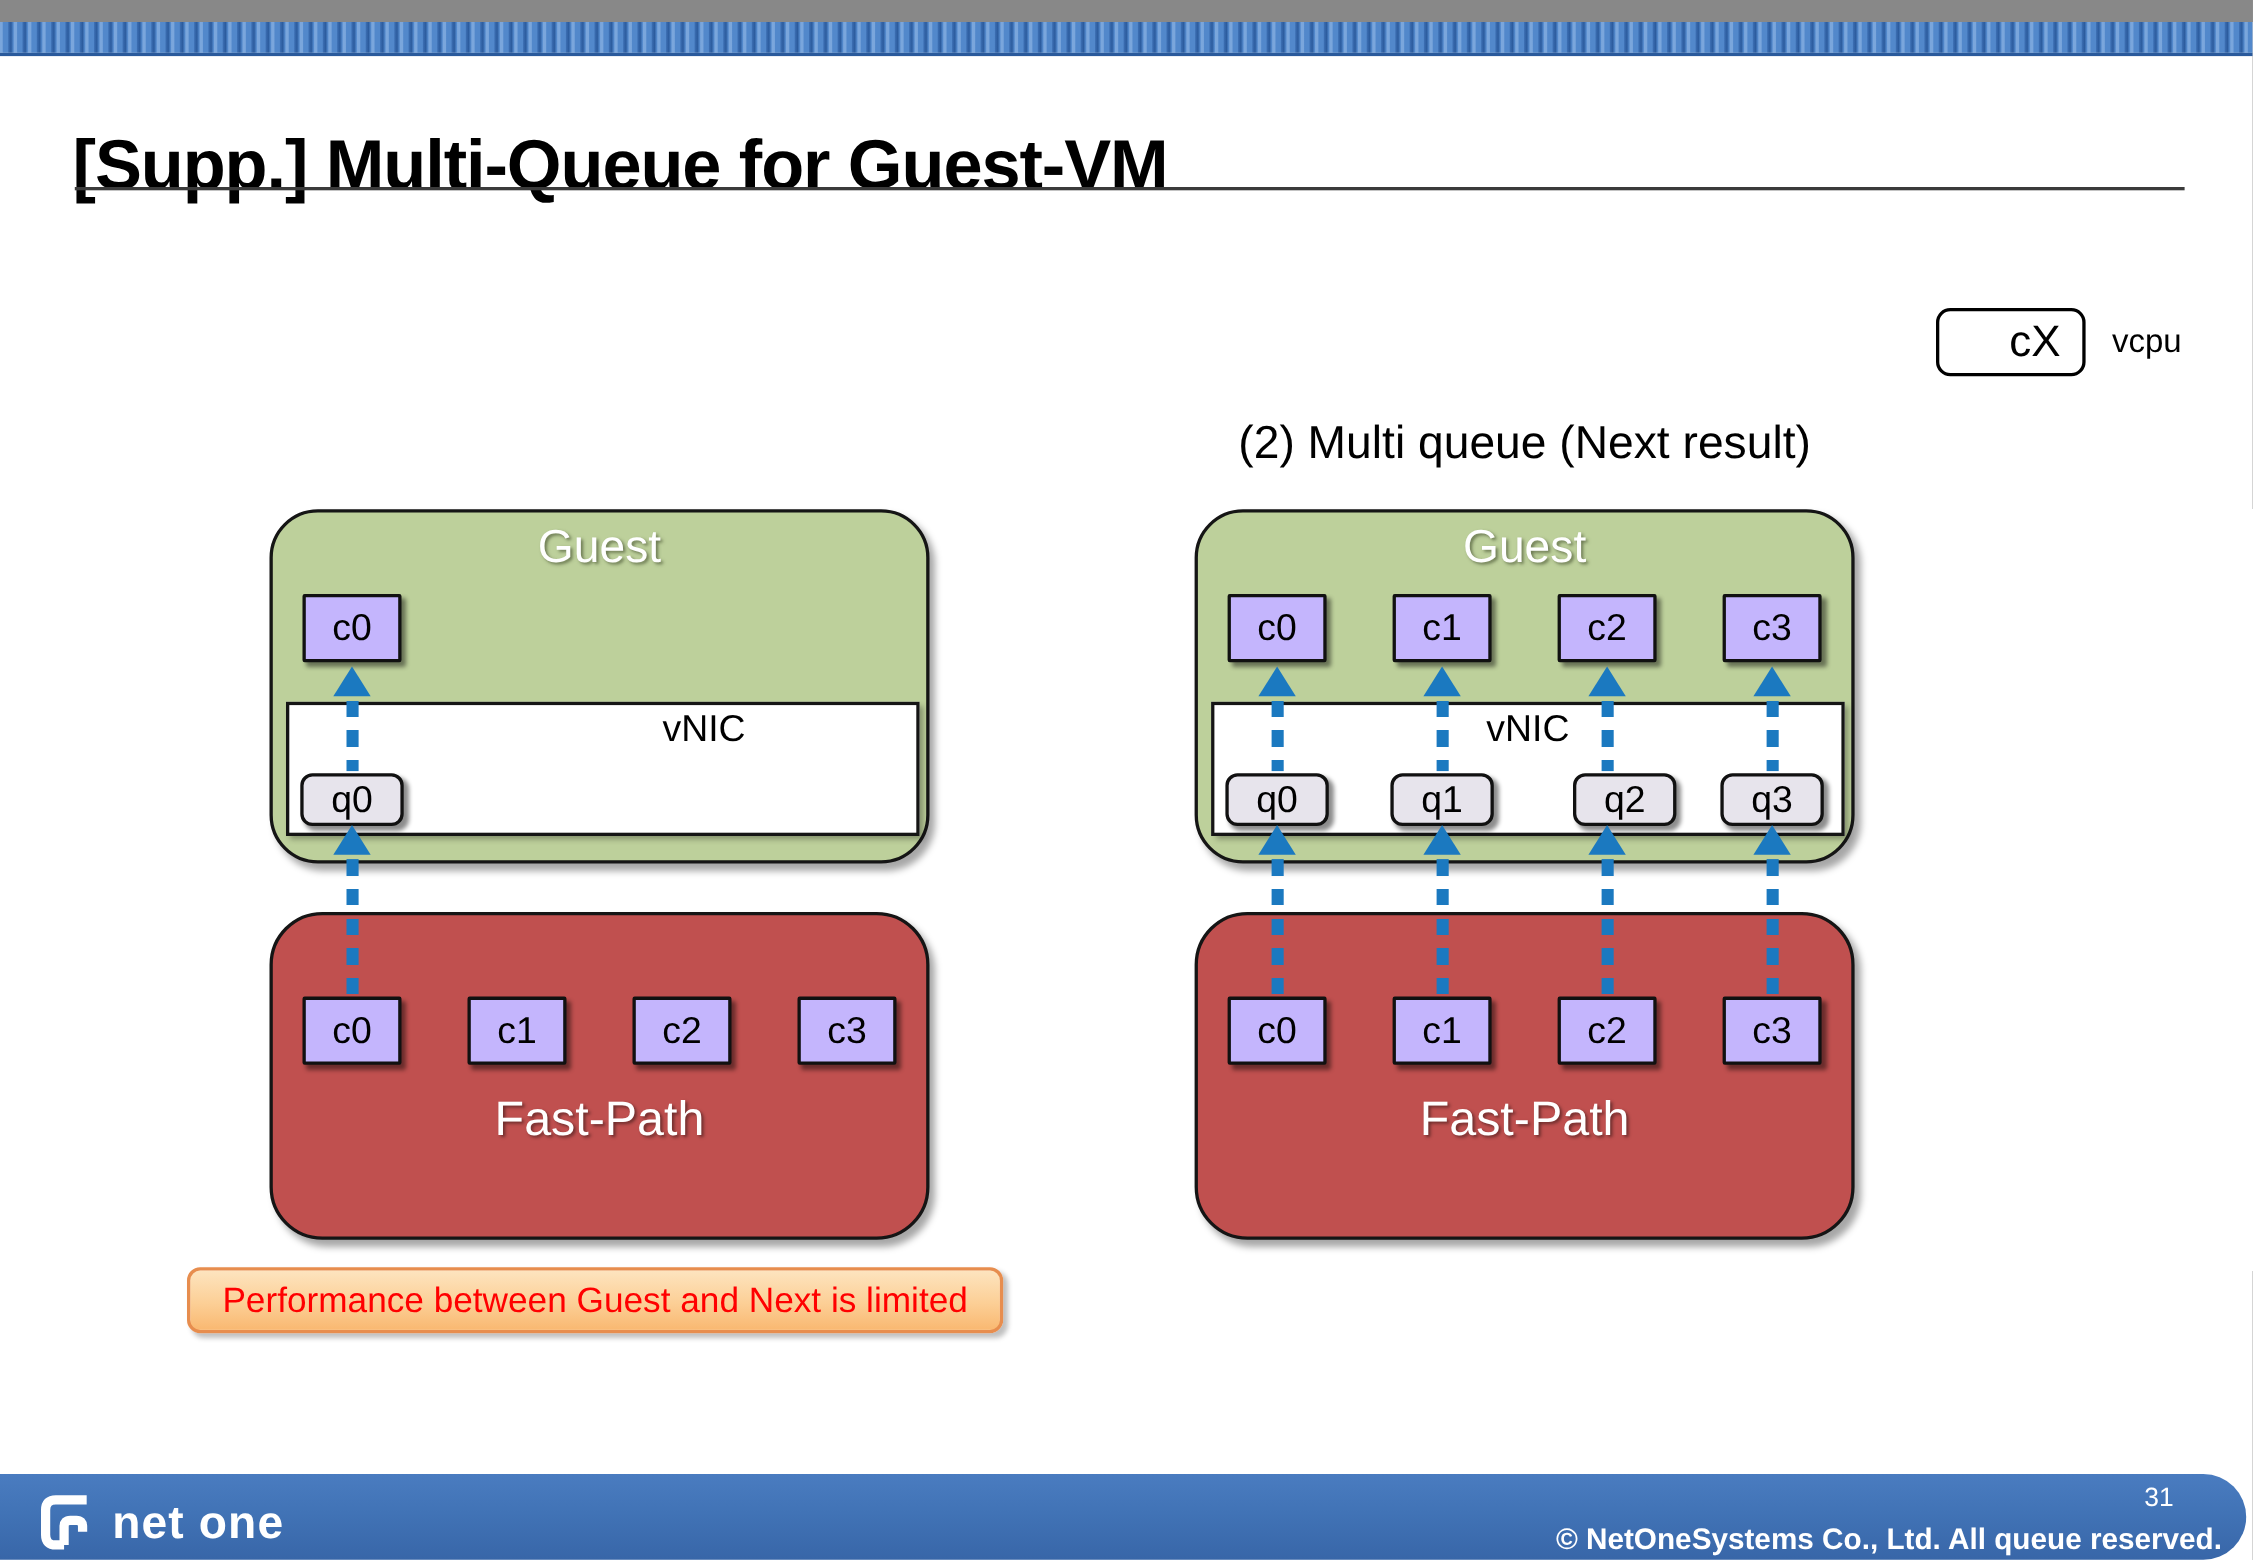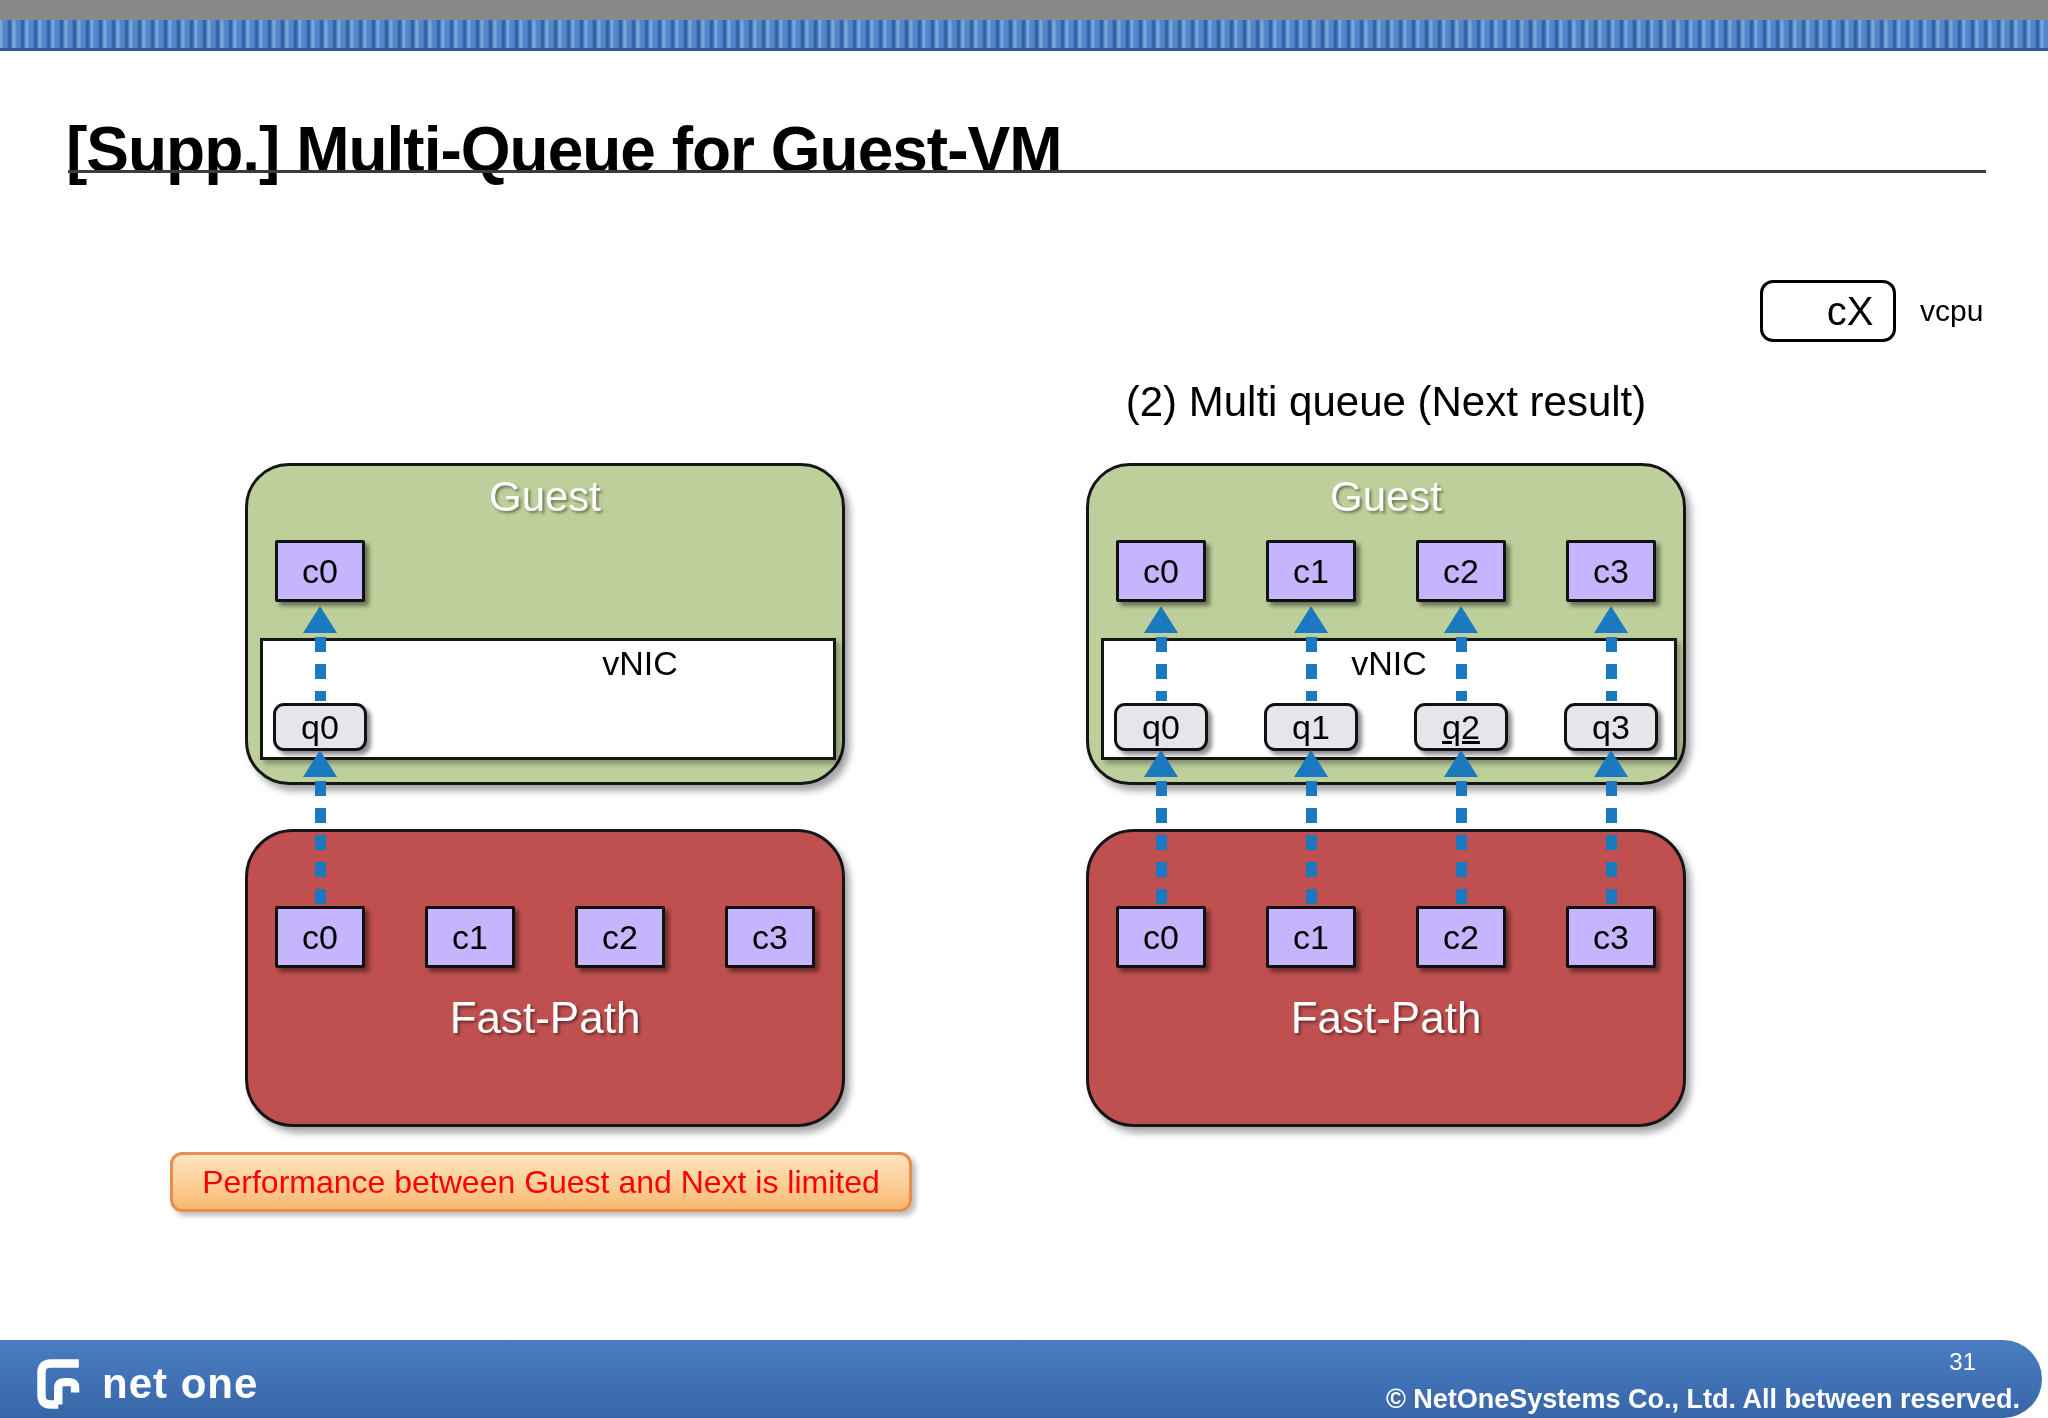--- a/index.html
+++ b/index.html
@@ -156,21 +156,21 @@
     <div class="vnic-box"></div>
     <div class="vnic-label">vNIC</div>
     <div class="fastpath-box"></div>
     <div class="zone-label fastpath-label">Fast-Path</div>
   <div class="node-box cpu-guest" style="left: 30px;">c0</div>
       <div class="node-box cpu-guest" style="left: 180px;">c1</div>
       <div class="node-box cpu-guest" style="left: 330px;">c2</div>
       <div class="node-box cpu-guest" style="left: 480px;">c3</div>
       <div class="node-box queue-node" style="left: 28px;">q0</div>
       <div class="node-box queue-node" style="left: 178px;">q1</div>
-      <div class="node-box queue-node" style="left: 328px; text-decoration: underline;">q2</div>
+      <div class="node-box queue-node" style="left: 344px;">q2</div>
       <div class="node-box queue-node" style="left: 478px;">q3</div>
       <div class="node-box cpu-fast" style="left: 30px;">c0</div>
       <div class="node-box cpu-fast" style="left: 180px;">c1</div>
       <div class="node-box cpu-fast" style="left: 330px;">c2</div>
       <div class="node-box cpu-fast" style="left: 480px;">c3</div>
       <div class="arrow-head" style="left: 58px; top: 143px;"></div>
       <div class="arrow-line" style="left: 70px; top: 174px; height: 64px;"></div>
       <div class="arrow-head" style="left: 58px; top: 287px;"></div>
       <div class="arrow-line" style="left: 70px; top: 318px; height: 126px;"></div>
       <div class="arrow-head" style="left: 208px; top: 143px;"></div>
@@ -191,16 +191,16 @@
 
   <div class="footer">
     <div class="footer-logo">
       <svg class="logo-mark" viewBox="0 0 60 60">
         <path d="M48 8 H18 Q8 8 8 18 V42 Q8 52 18 52 H26" fill="none" stroke="#ffffff" stroke-width="9"></path>
         <path d="M26 52 V34 Q26 28 32 28 H38 Q44 28 44 34 V39" fill="none" stroke="#ffffff" stroke-width="9"></path>
       </svg>
       <span class="logo-text">net one</span>
     </div>
     <div class="page-number">31</div>
-    <div class="copyright">© NetOneSystems Co., Ltd. All between reserved.</div>
+    <div class="copyright">© NetOneSystems Co., Ltd. All queue reserved.</div>
   </div>
 
 </div>
 
 </body></html>

